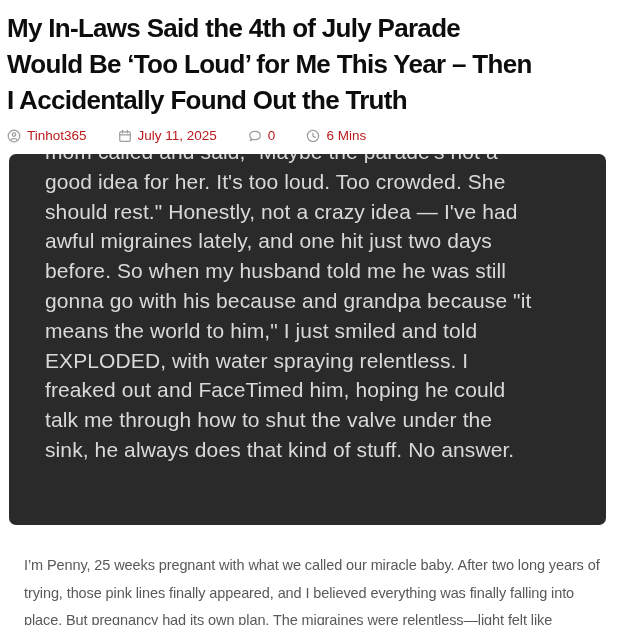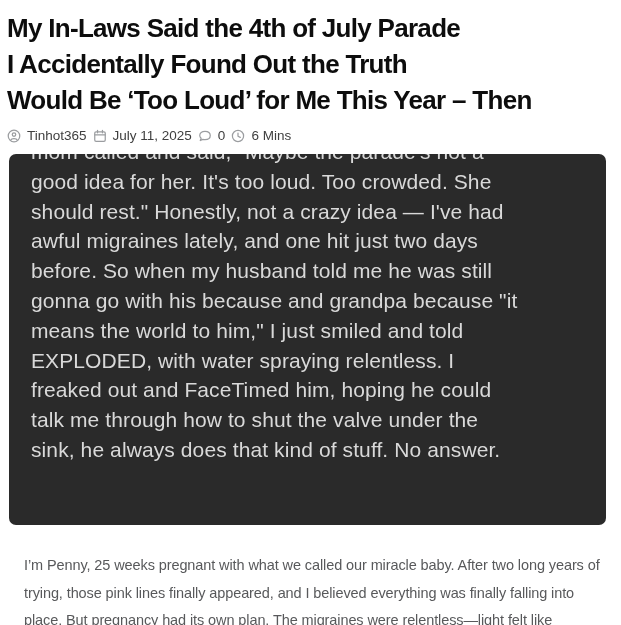--- a/index.html
+++ b/index.html
@@ -8,55 +8,55 @@
     overflow: hidden;
     background: #ffffff;
     font-family: "Liberation Sans", sans-serif;
   }
   .page { padding: 10px 8px 0 7px; box-sizing: border-box; }
 
   .title { margin: 0; font-weight: 700; color: #0d0d0d;
            font-size: 26px; line-height: 36px; letter-spacing: -0.7px; }
   .title-line { display: block; white-space: nowrap; }
 
-  .meta { display: flex; align-items: center; gap: 6px;
-          margin-top: 10px; color: #404040;
+  .meta { display: flex; align-items: center; gap: 31px;
+          margin-top: 10px; color: #b91c1c;
           font-size: 13.5px; line-height: 15px; }
   .meta-item { display: flex; align-items: center; gap: 6px; }
   .meta-item svg { width: 14px; height: 14px; display: block; stroke: #9b9da0; fill: none;
                    stroke-width: 1.4; stroke-linecap: round; stroke-linejoin: round; }
 
   .story-box {
     margin: 11px 0 0 2px;
     width: 597px; height: 371px;
     background: #2a2a2a;
     border-radius: 7px;
     overflow: hidden;
-    padding: 0 18px 0 22px;
+    padding: 0 18px 0 36px;
     box-sizing: border-box;
     color: #d9d9d9;
     font-size: 21px;
   }
   .story-line { line-height: 29.8px; white-space: nowrap; letter-spacing: 0.1px; }
   .story-line:first-child { margin-top: -17px; }
 
   .body-text { margin-top: 27px; color: #58595b;
                font-size: 14.5px; letter-spacing: -0.1px; }
   .body-line { line-height: 27.5px; white-space: nowrap; margin-left: 17px; }
 </style>
 </head>
 <body>
 
 <div class="page">
 
   <h1 class="title">
 
   <span class="title-line">My In-Laws Said the 4th of July Parade</span>
+      <span class="title-line">Would Be ‘Too Loud’ for Me This Year – Then</span>
       <span class="title-line">I Accidentally Found Out the Truth</span>
-      <span class="title-line">Would Be ‘Too Loud’ for Me This Year – Then</span>
     </h1>
 
   <div class="meta">
     <span class="meta-item">
       <svg viewBox="0 0 16 16">
         <circle cx="8" cy="8" r="6.6"></circle>
         <circle cx="8" cy="6.4" r="2"></circle>
         <path d="M4.4 12.6 C5 10.4 11 10.4 11.6 12.6"></path>
       </svg>
       <span>Tinhot365</span>

